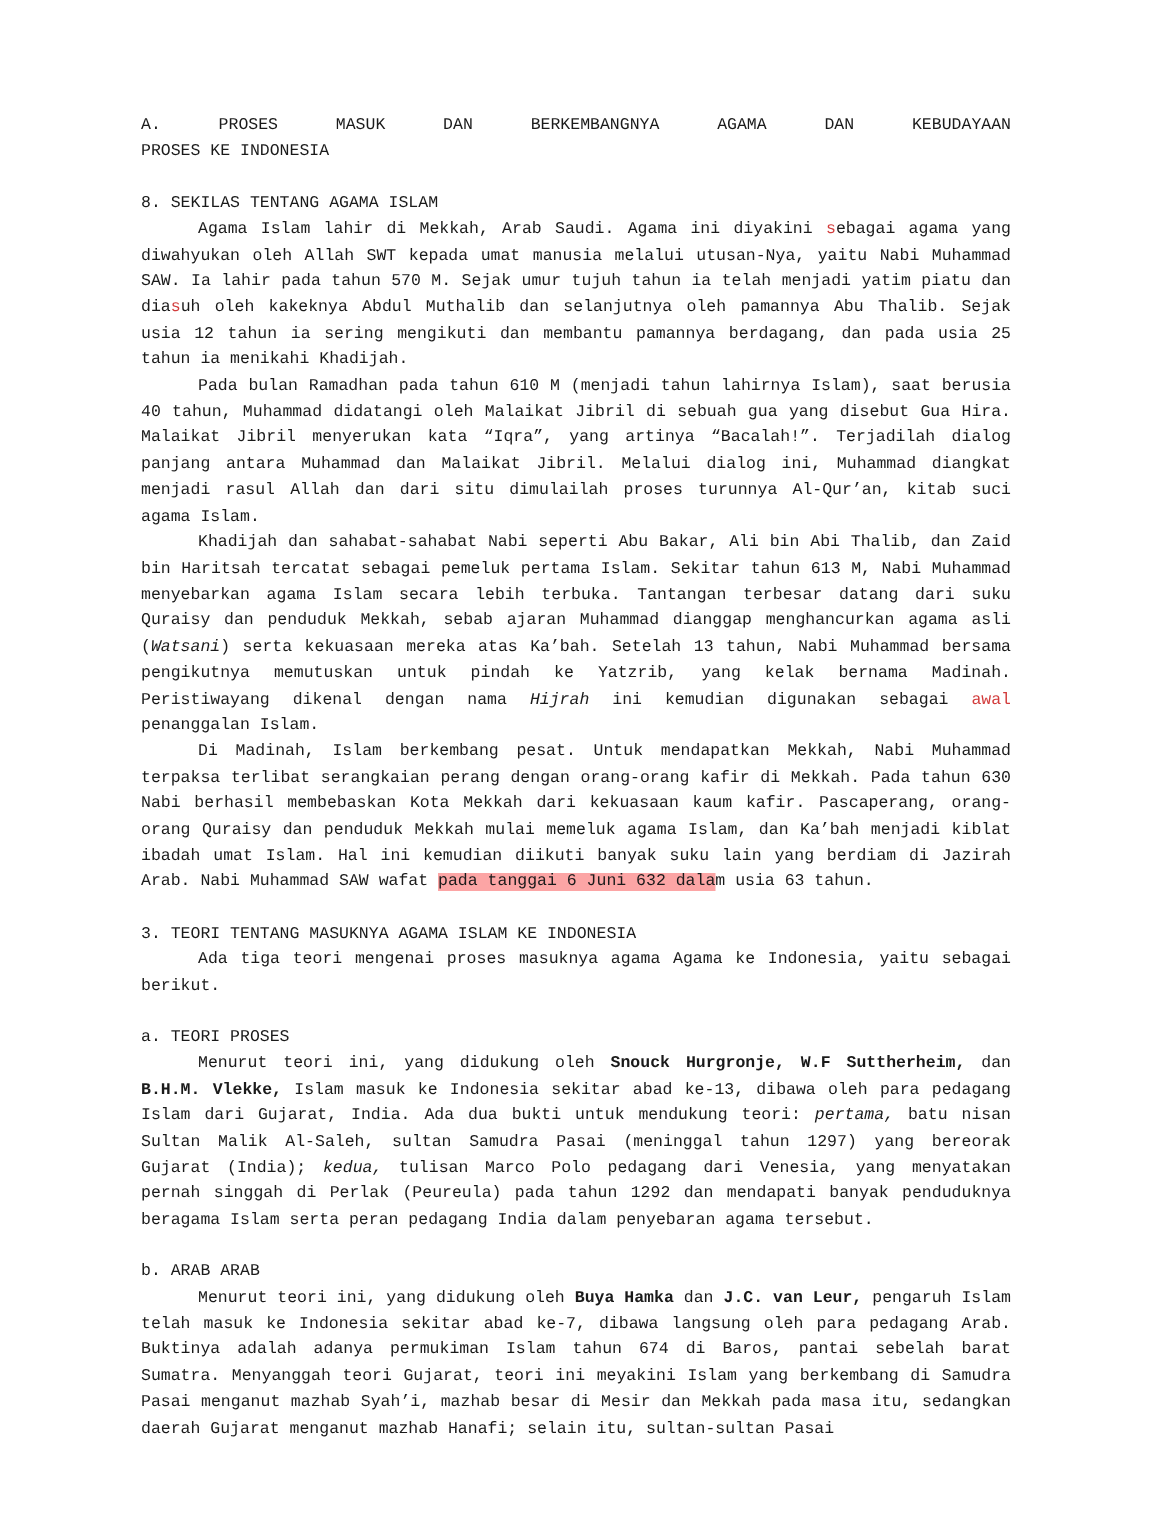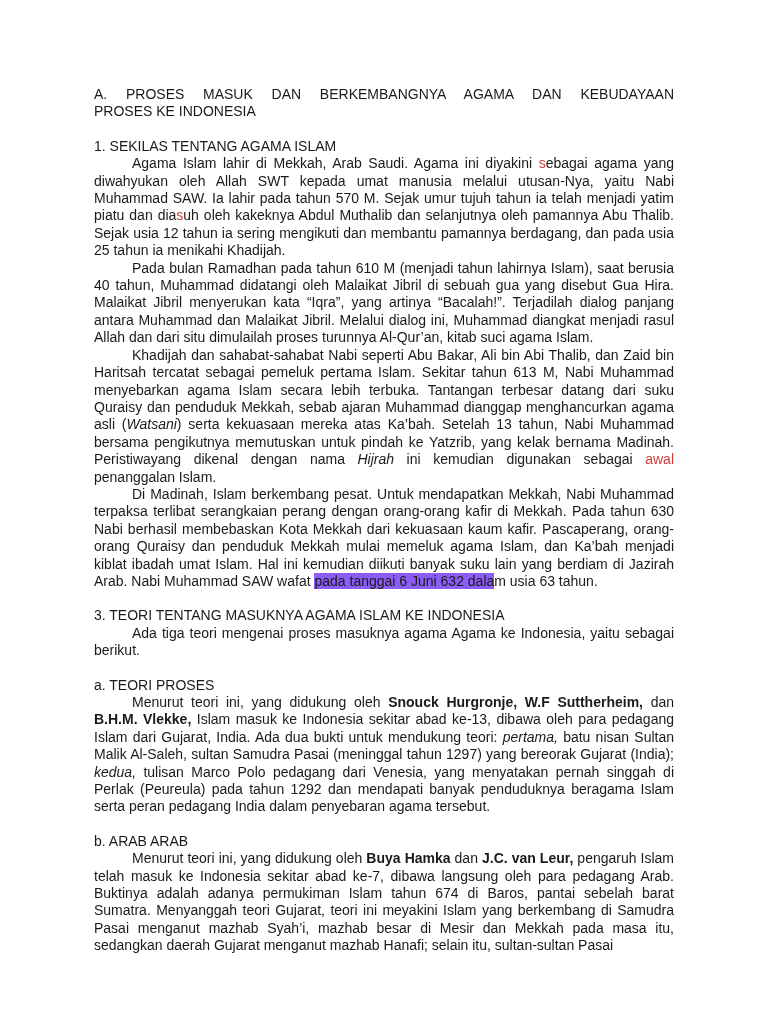--- a/index.html
+++ b/index.html
@@ -1,45 +1,45 @@
 <!DOCTYPE html>
 <html><head>
 <meta charset="utf-8">
 <style>
   html, body { margin:0; padding:0; background:#ffffff; }
   body { width:768px; height:1024px; overflow:hidden; position:relative; }
   .page {
-    position:absolute; left:94px; top:86px; width:580px;
-    font-family:Liberation Sans, sans-serif;
-    font-size:14px; line-height:17.4px; color:#1a1a1a;
+    position:absolute; left:94px; top:76px; width:580px;
+    font-family:Liberation Mono, monospace;
+    font-size:11px; line-height:17.4px; color:#1a1a1a;
   }
   .title { margin:0; text-align:justify; text-align-last:left; }
   .title .l1 { display:block; text-align:justify; text-align-last:justify; }
   .heading { margin:0; }
   .gap { height:17px; }
   .para { margin:0; text-align:justify; text-indent:38px; }
   .para.last-left { text-align-last:left; }
   .red { color:#d23c3c; }
-  .hl { background:#8b5cf6; }
+  .hl { background:#fca5a5; }
   b { font-weight:bold; }
   i { font-style:italic; }
 </style>
 </head>
 <body>
 
 <div class="page">
 
   <p class="title">
     <span class="l1">A. PROSES MASUK DAN BERKEMBANGNYA AGAMA DAN KEBUDAYAAN</span>
     <span>PROSES KE INDONESIA</span>
   </p>
 
   <div class="gap"></div>
 
-  <p class="heading">1. SEKILAS TENTANG AGAMA ISLAM</p>
+  <p class="heading">8. SEKILAS TENTANG AGAMA ISLAM</p>
 
   <p class="para"><span>Agama Islam lahir di Mekkah, Arab Saudi. Agama ini diyakini </span><span class="red">s</span><span>ebagai agama yang diwahyukan oleh Allah SWT kepada umat manusia melalui utusan-Nya, yaitu Nabi Muhammad SAW. Ia lahir pada tahun 570 M. Sejak umur tujuh tahun ia telah menjadi yatim piatu dan dia</span><span class="red">s</span><span>uh oleh kakeknya Abdul Muthalib dan selanjutnya oleh pamannya Abu Thalib. Sejak usia 12 tahun ia sering mengikuti dan membantu pamannya berdagang, dan pada usia 25 tahun ia menikahi Khadijah.</span></p>
 
   <p class="para">Pada bulan Ramadhan pada tahun 610 M (menjadi tahun lahirnya Islam), saat berusia 40 tahun, Muhammad didatangi oleh Malaikat Jibril di sebuah gua yang disebut Gua Hira. Malaikat Jibril menyerukan kata “Iqra”, yang artinya “Bacalah!”. Terjadilah dialog panjang antara Muhammad dan Malaikat Jibril. Melalui dialog ini, Muhammad diangkat menjadi rasul Allah dan dari situ dimulailah proses turunnya Al-Qur’an, kitab suci agama Islam.</p>
 
   <p class="para"><span>Khadijah dan sahabat-sahabat Nabi seperti Abu Bakar, Ali bin Abi Thalib, dan Zaid bin Haritsah tercatat sebagai pemeluk pertama Islam. Sekitar tahun 613 M, Nabi Muhammad menyebarkan agama Islam secara lebih terbuka. Tantangan terbesar datang dari suku Quraisy dan penduduk Mekkah, sebab ajaran Muhammad dianggap menghancurkan agama asli (</span><i>Watsani</i><span>) serta kekuasaan mereka atas Ka’bah. Setelah 13 tahun, Nabi Muhammad bersama pengikutnya memutuskan untuk pindah ke Yatzrib, yang kelak bernama Madinah. Peristiwayang dikenal dengan nama </span><i>Hijrah</i><span> ini kemudian digunakan sebagai </span><span class="red">awal</span><span> penanggalan Islam.</span></p>
 
   <p class="para last-left"><span>Di Madinah, Islam berkembang pesat. Untuk mendapatkan Mekkah, Nabi Muhammad terpaksa terlibat serangkaian perang dengan orang-orang kafir di Mekkah. Pada tahun 630 Nabi berhasil membebaskan Kota Mekkah dari kekuasaan kaum kafir. Pascaperang, orang-orang Quraisy dan penduduk Mekkah mulai memeluk agama Islam, dan Ka’bah menjadi kiblat ibadah umat Islam. Hal ini kemudian diikuti banyak suku lain yang berdiam di Jazirah Arab. Nabi Muhammad SAW wafat </span><span class="hl">pada tanggai 6 Juni 632 dala</span><span>m usia 63 tahun.</span></p>
 
   <div class="gap"></div>

